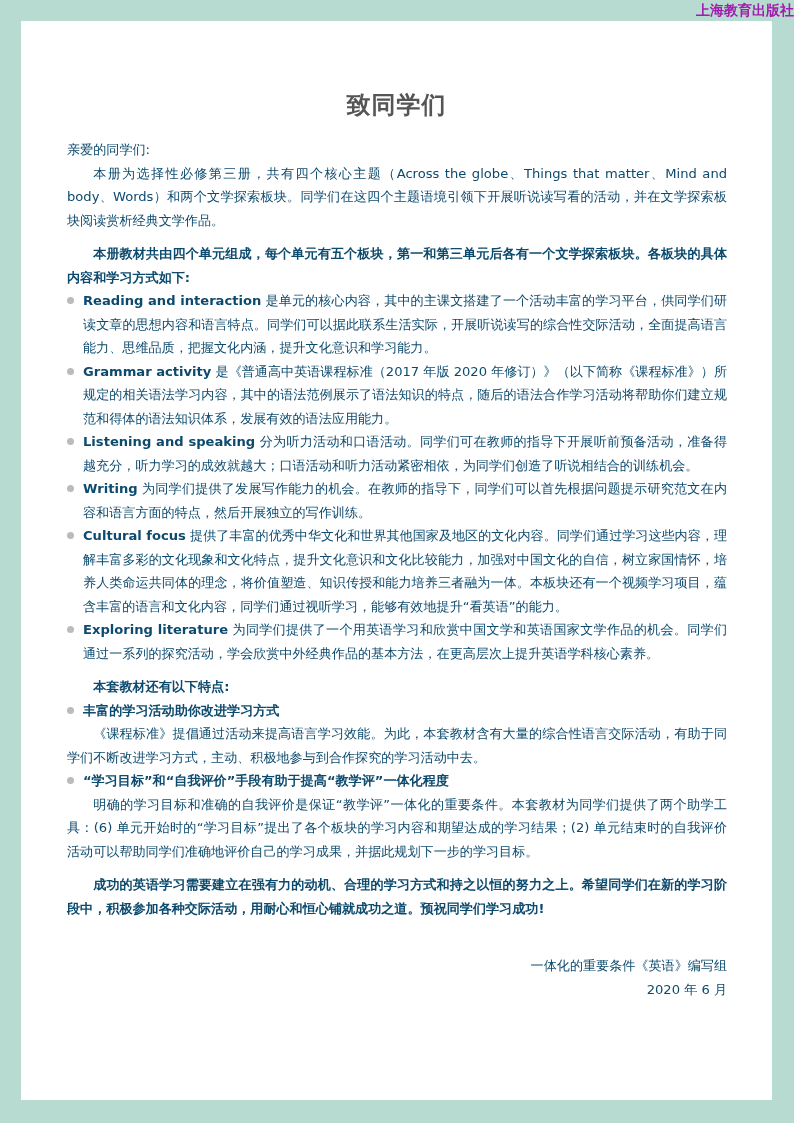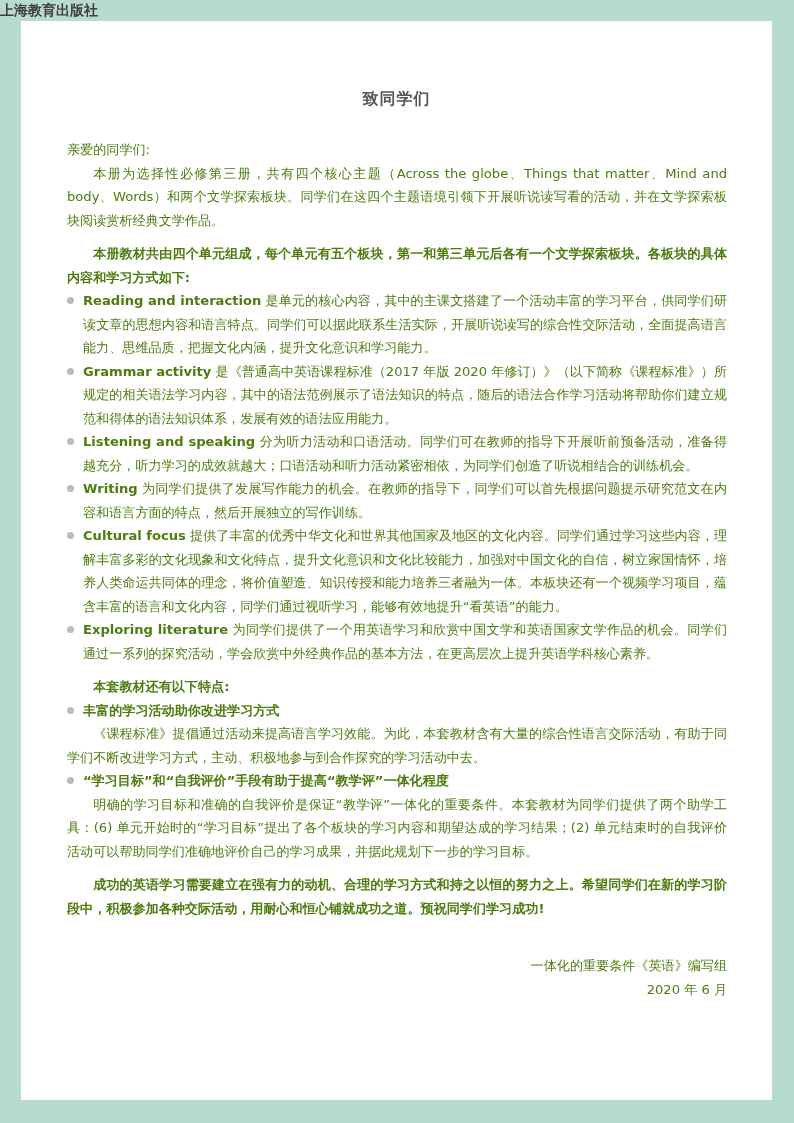--- a/index.html
+++ b/index.html
@@ -6,34 +6,34 @@
     body {
       width: 794px; height: 1123px;
       background: #b8dbd1;
       position: relative;
       overflow: hidden;
       font-family: "DejaVu Sans", "Liberation Sans", sans-serif;
       color: #222;
     }
     .publisher {
       position: absolute; top: 0; left: 0; width: 794px; height: 21px;
-      text-align: left; font-family: "DejaVu Serif", serif;
-      font-size: 14px; font-weight: bold; line-height: 21px; color: #404040;
+      text-align: right; font-family: "DejaVu Serif", serif;
+      font-size: 14px; font-weight: bold; line-height: 21px; color: #a21caf;
     }
     .page {
       position: absolute; left: 21px; top: 21px; width: 751px; height: 1079px;
       background: #ffffff;
     }
     .title {
       position: absolute; top: 68px; left: 0; width: 751px; text-align: center;
-      font-size: 16px; font-weight: bold; color: #555; letter-spacing: 1px;
+      font-size: 24px; font-weight: bold; color: #555; letter-spacing: 1px;
     }
     .content {
       position: absolute; left: 46px; top: 117px; width: 660px;
-      font-size: 13.1px; line-height: 23.5px; color: #4d7c0f;
+      font-size: 13.1px; line-height: 23.5px; color: #0c4a6e;
       text-align: justify;
     }
     .content p { margin: 0; }
     .indent { text-indent: 2em; }
     .gap { margin-top: 10px !important; font-weight: bold; }
     .bullet {
       position: relative; padding-left: 16px;
     }
     .bullet .dot {
       position: absolute; left: 0; top: 8px; width: 7px; height: 7px;

